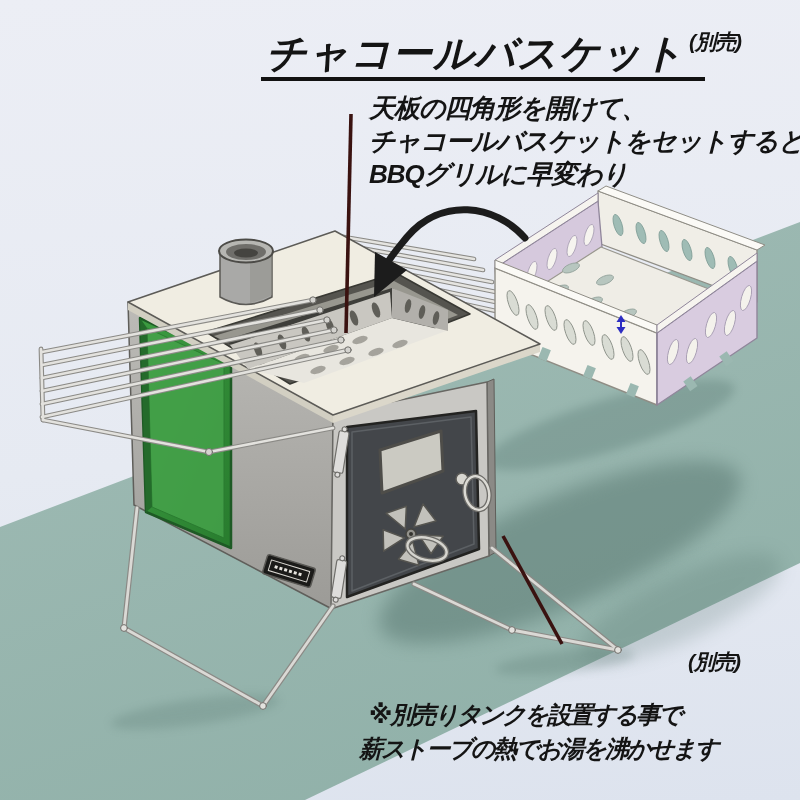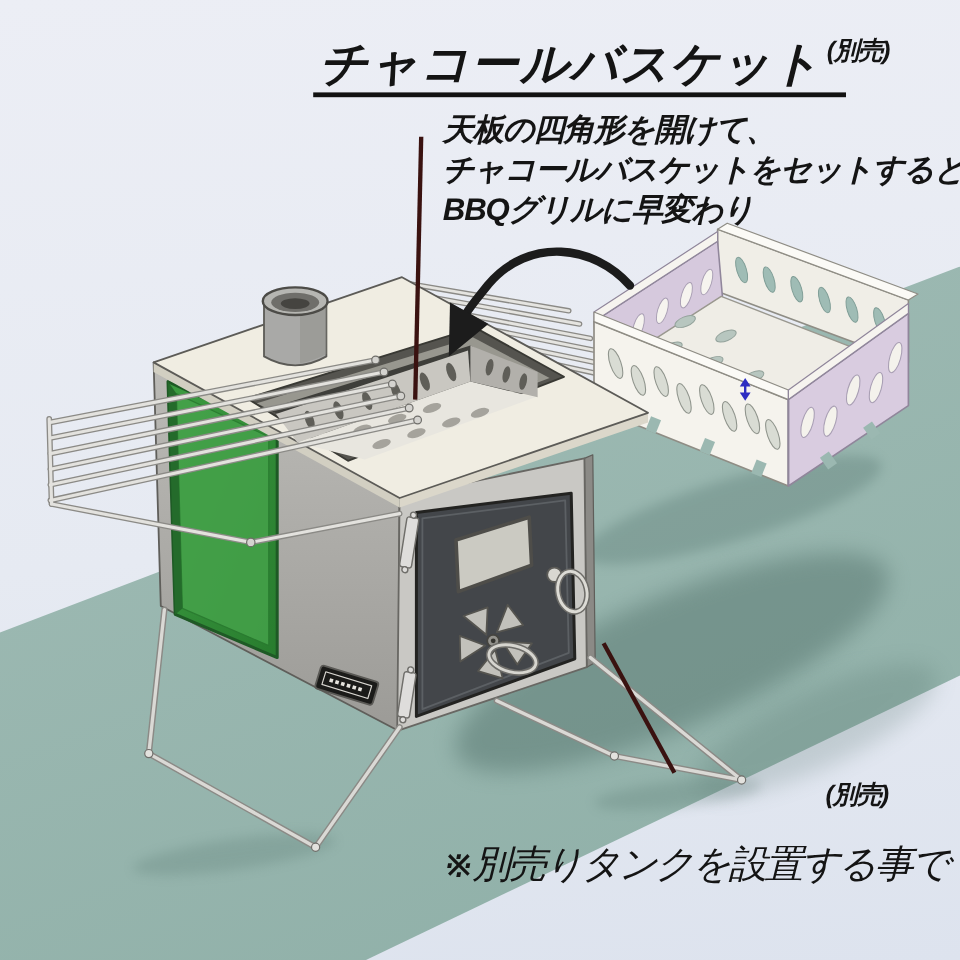--- a/index.html
+++ b/index.html
@@ -14,21 +14,21 @@
     clip-path:polygon(0px 527px,800px 222px,800px 563px,305px 800px,0px 800px);
   }
   .art{position:absolute;left:0;top:0;width:800px;height:800px;}
   .txt{position:absolute;color:#141414;font-style:italic;white-space:nowrap;z-index:5;}
   .title-main{left:266px;top:26px;font-size:40px;font-weight:900;letter-spacing:1px;}
   .title-underline{position:absolute;left:261px;top:77px;width:444px;height:4px;background:#121212;z-index:5;}
   .badge-top{left:689px;top:28px;font-size:21px;font-weight:800;letter-spacing:-1px;}
   .desc{left:369px;top:92px;font-size:26px;font-weight:800;line-height:33px;letter-spacing:-1px;}
   .wt-title{left:370px;top:640px;font-size:41px;font-weight:900;letter-spacing:-1px;}
   .badge-bottom{left:688px;top:648px;font-size:21px;font-weight:800;letter-spacing:-1px;}
-  .note1{left:369px;top:699px;font-size:32px;font-weight:400;letter-spacing:-2px;}
+  .note1{left:369px;top:699px;font-size:24px;font-weight:700;letter-spacing:-2px;}
   .note2{left:359px;top:733px;font-size:24px;font-weight:800;letter-spacing:-2px;}
   .soft{filter:blur(9px);}
   .soft2{filter:blur(5px);}
 </style>
 </head>
 <body>
 
 <div class="stage">
 
   <div class="teal-band"></div>
@@ -328,14 +328,15 @@
   <div class="txt badge-top">(別売)</div>
 
   <div class="txt desc">
     <div>天板の四角形を開けて、</div>
     <div>チャコールバスケットをセットすると</div>
     <div>BBQグリルに早変わり</div>
   </div>
 
   <div class="txt badge-bottom">(別売)</div>
   <div class="txt note1">※別売りタンクを設置する事で</div>
+  <div class="txt note2">薪ストーブの熱でお湯を沸かせます</div>
 
 </div>
 
 </body></html>

